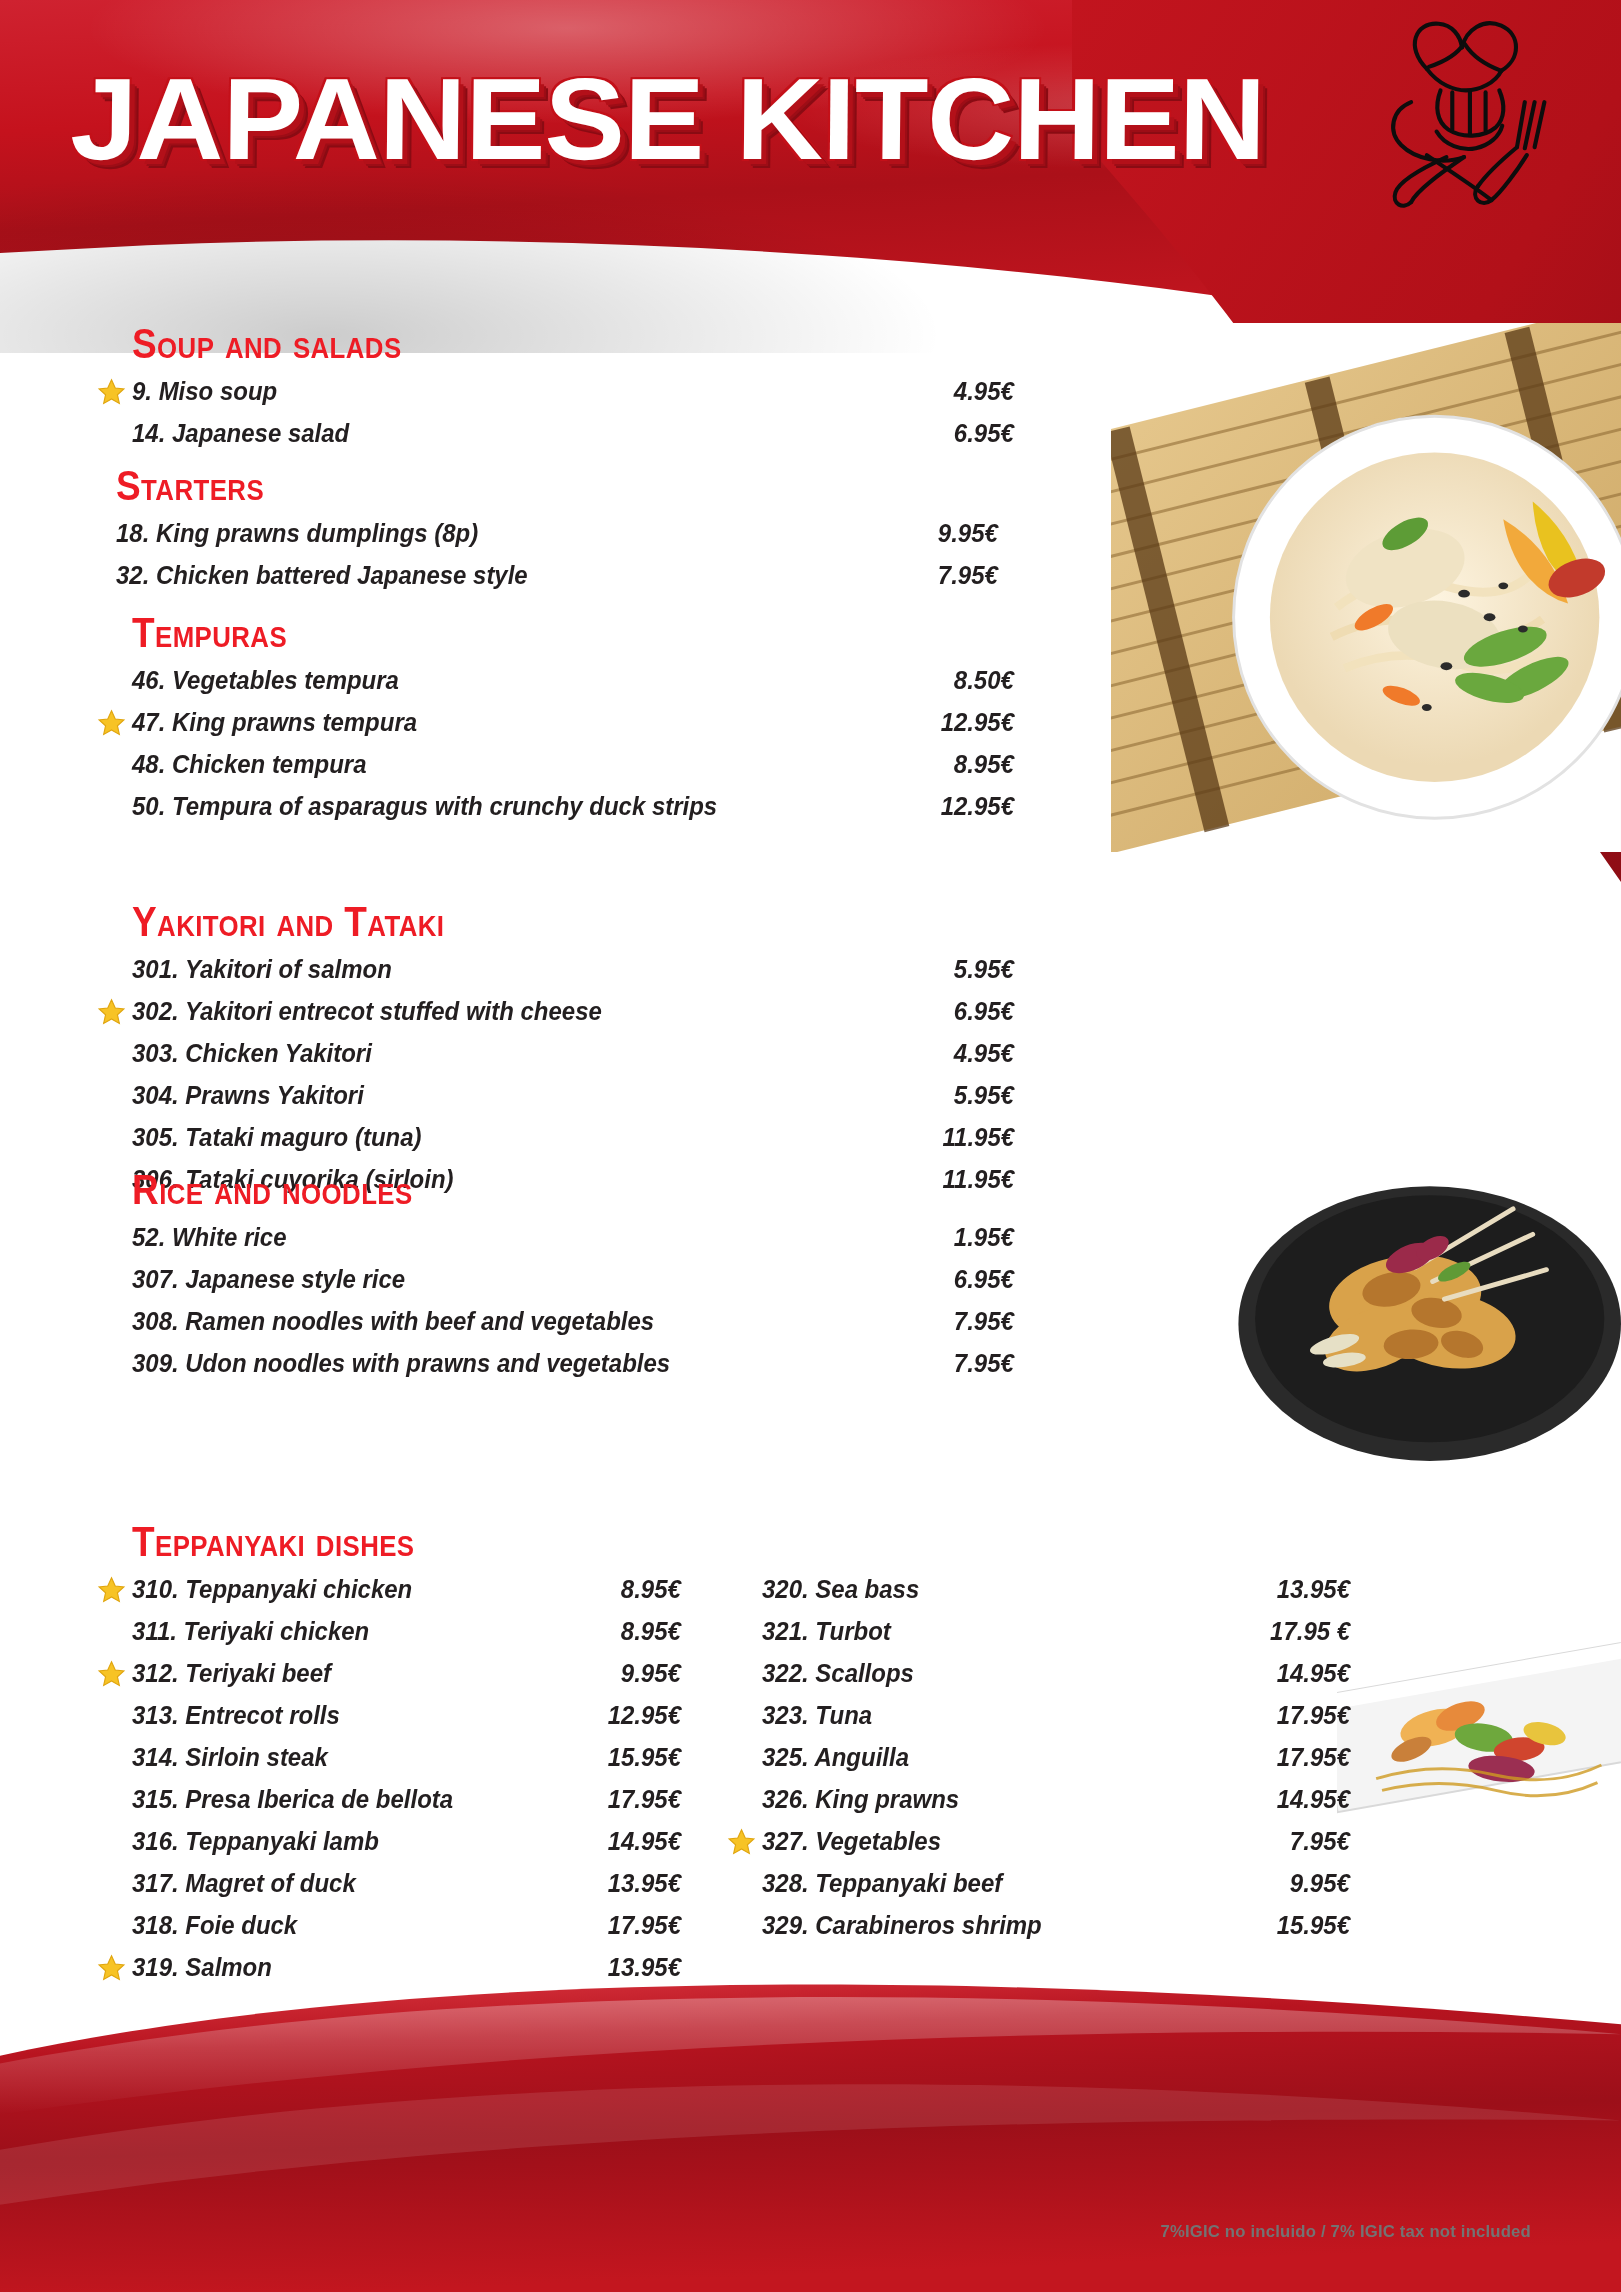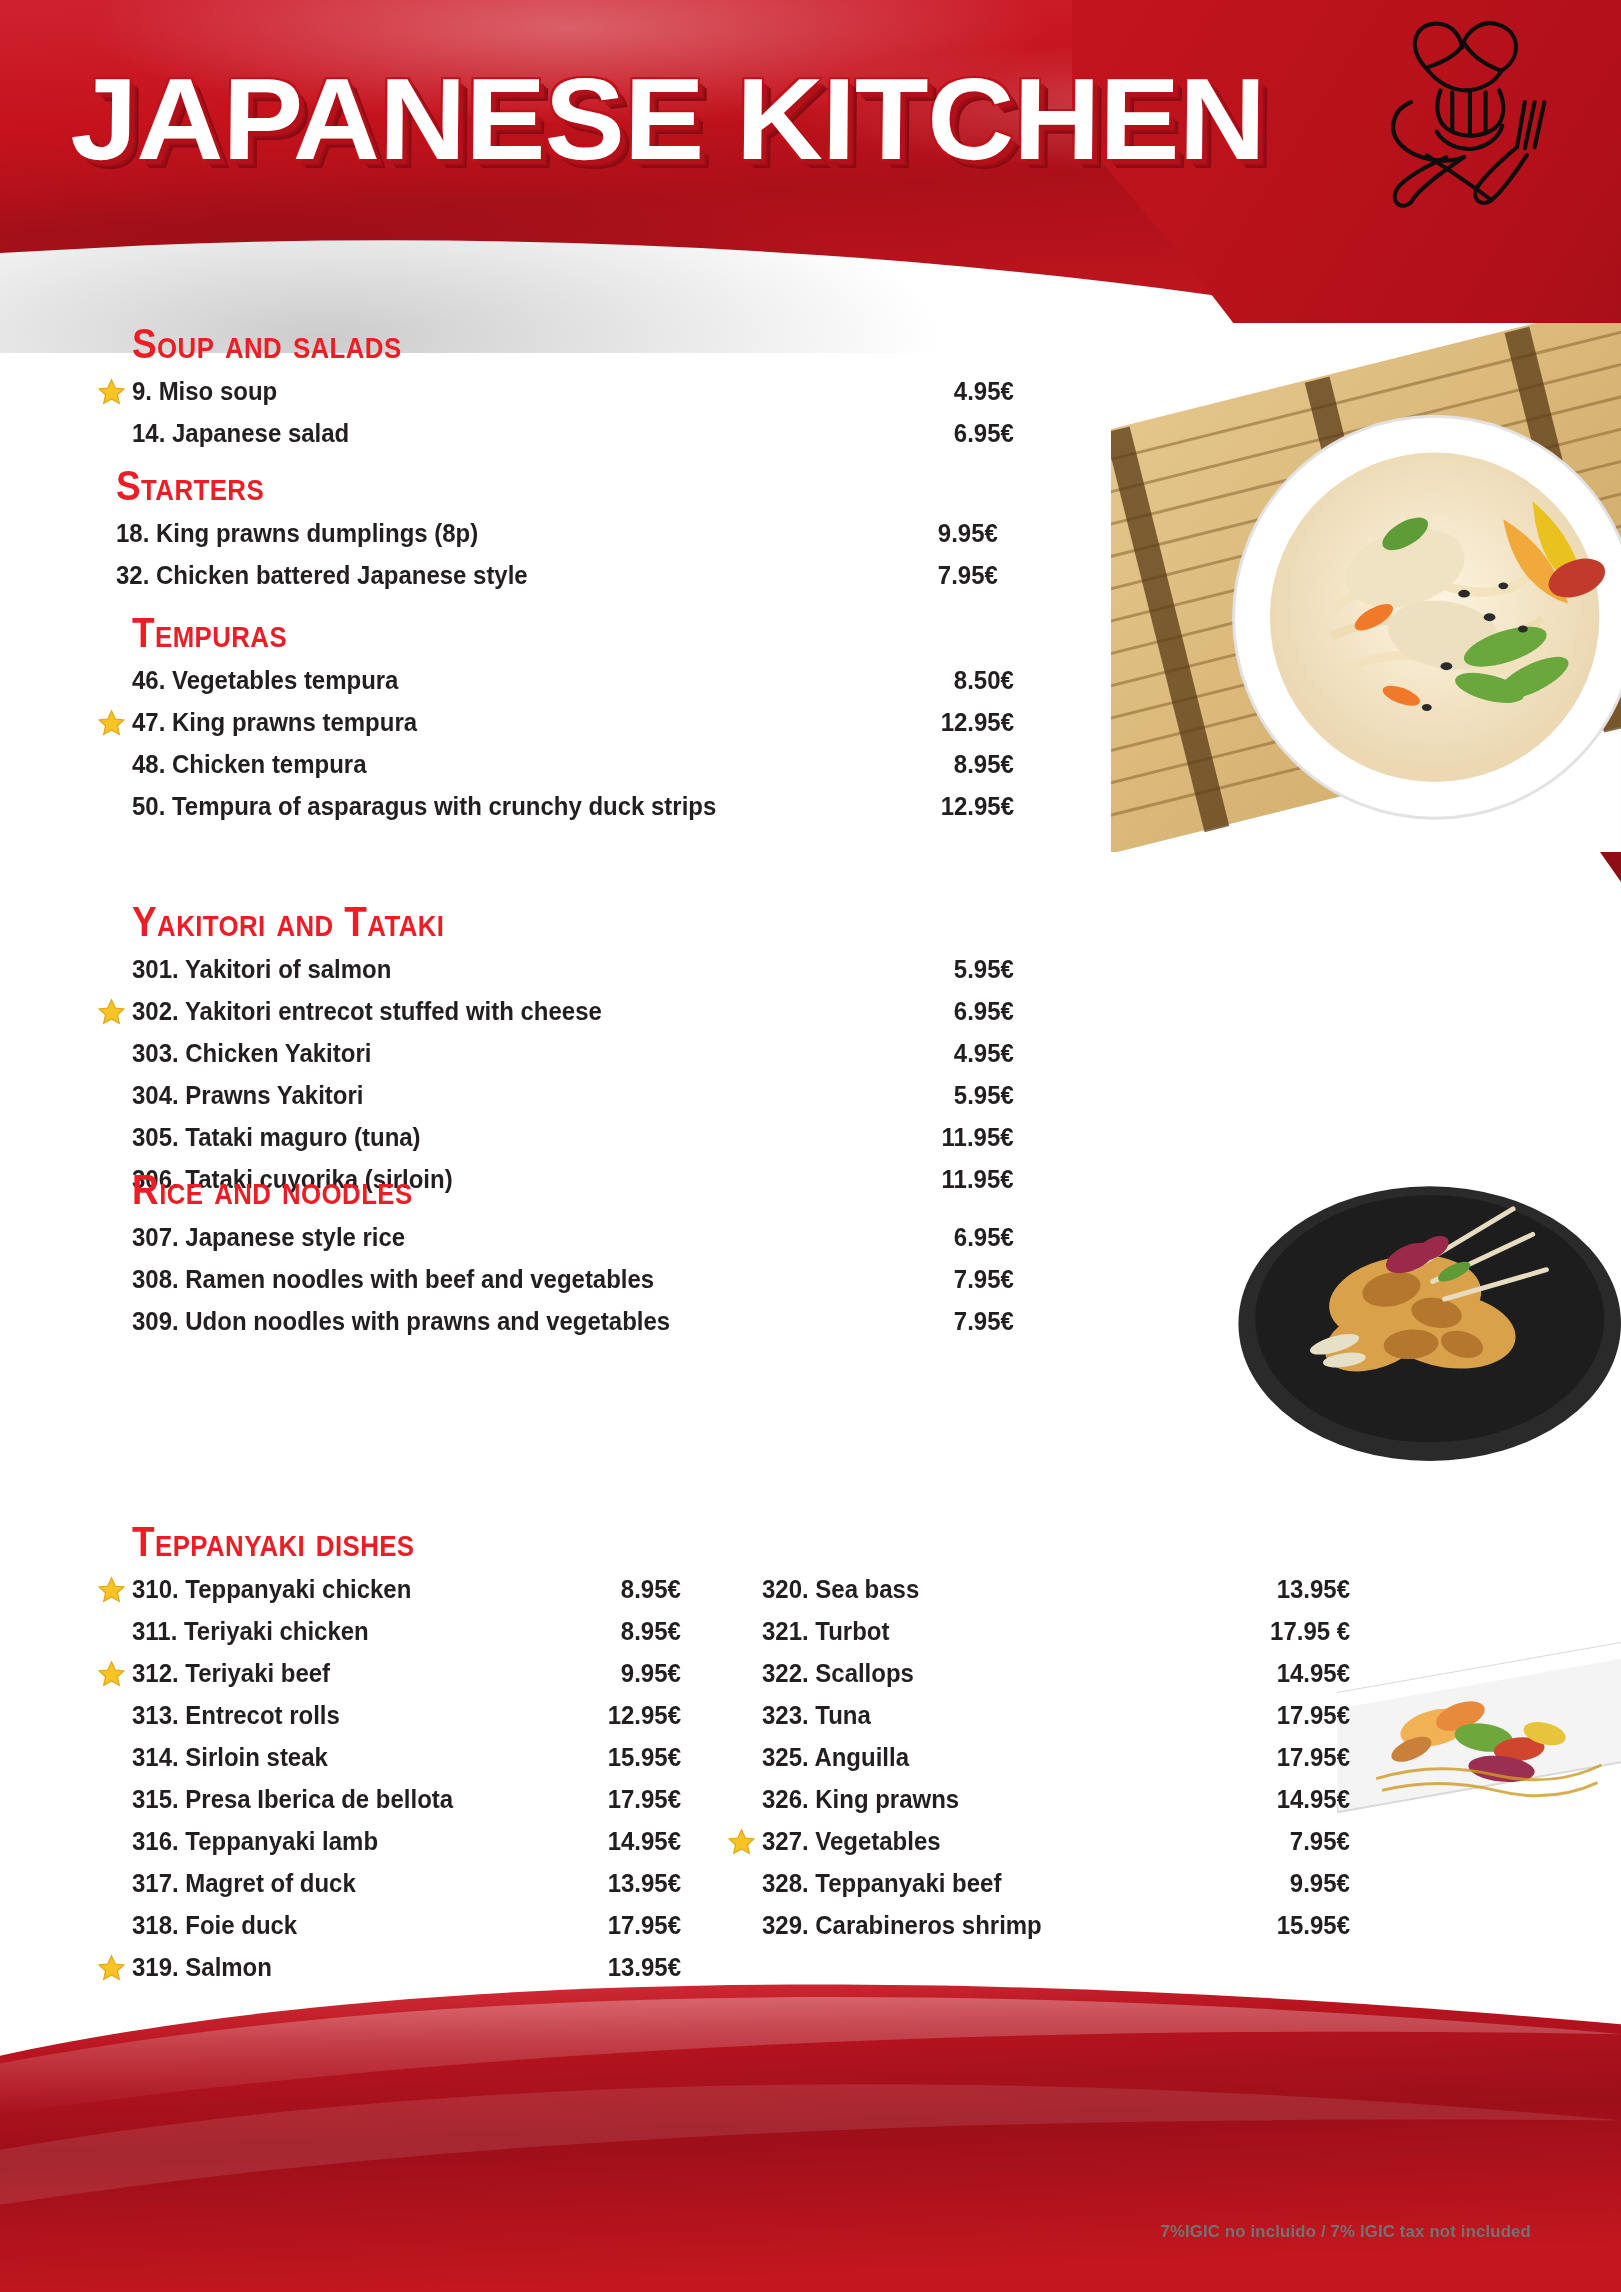--- a/index.html
+++ b/index.html
@@ -72,21 +72,21 @@
     font-size:43px;
     line-height:49px;
     letter-spacing:0.5px;
     font-variant:small-caps;
     text-transform:none;
     transform:scaleX(0.86);
     transform-origin:left center;
     white-space:nowrap;
     margin:0 0 2px 0;
   }
-  .rows{margin:0;padding:0;list-style:none;}
+  .rows{margin:0;padding:0;list-style:none;font-style:italic;}
   .row{
     position:relative;
     display:flex;align-items:baseline;
     font-family:"Liberation Sans Narrow","Liberation Sans",sans-serif;
     font-weight:bold;
     font-size:25.5px;
     line-height:42px;
     color:#231f20;
     white-space:nowrap;
   }
@@ -391,20 +391,24 @@
         <span class="name">306. Tataki cuyorika (sirloin)</span>
         <span class="price">11.95€</span>
       </li>
     </ul>
   </div>
 
   <div class="section" style="left:132px;top:1165px;width:882px;">
     <div class="sec-head">Rice and noodles</div>
     <ul class="rows">
       <li class="row">
+        <span class="name">52. White rice</span>
+        <span class="price">1.95€</span>
+      </li>
+      <li class="row">
         <span class="name">307. Japanese style rice</span>
         <span class="price">6.95€</span>
       </li>
       <li class="row">
         <span class="name">308. Ramen noodles with beef and vegetables</span>
         <span class="price">7.95€</span>
       </li>
       <li class="row">
         <span class="name">309. Udon noodles with prawns and vegetables</span>
         <span class="price">7.95€</span>

